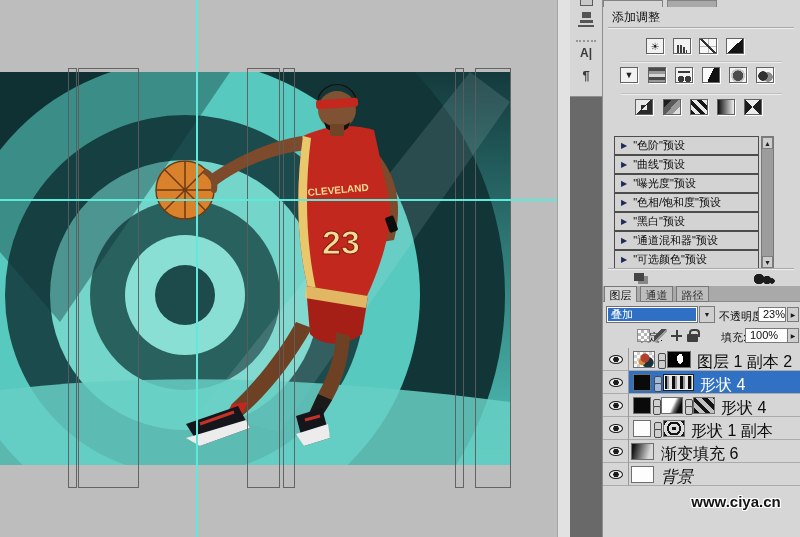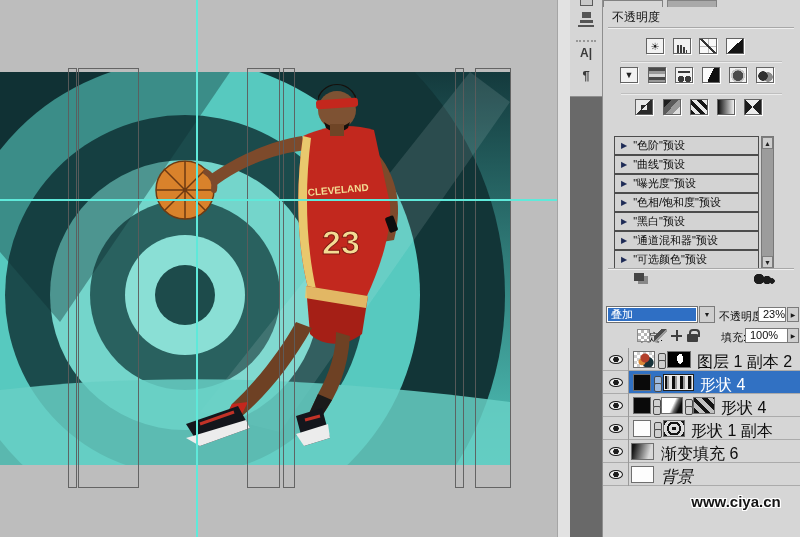--- a/index.html
+++ b/index.html
@@ -235,21 +235,21 @@
       <div id="ic-gripper"></div>
       <div class="dock-ic" id="ic-char">A|</div>
       <div class="dock-ic" id="ic-para">¶</div>
     </div>
   </div>
 
   <div id="panel">
 
     <div class="tabstub" id="stub1"></div>
     <div class="tabstub" id="stub2"></div>
-    <div id="adj-title">不透明度</div>
+    <div id="adj-title">添加调整</div>
     <div class="hline" id="adj-div1"></div>
 
     <div class="adj-ic r1" style="left:43px">
         <span>☀</span>
       </div>
     <div class="adj-ic r1 ic-levels" style="left:70px"></div>
     <div class="adj-ic r1 ic-curves" style="left:96px"></div>
     <div class="adj-ic r1 ic-exposure" style="left:123px"></div>
     <div class="sep" id="sep1"></div>
     <div class="adj-ic r2" style="left:17px">
@@ -298,20 +298,25 @@
 
     <div id="scrollbar">
       <div class="scroll-btn" id="scroll-up">▲</div>
       <div class="scroll-btn" id="scroll-down">▼</div>
     </div>
 
     <div class="hline" id="adj-footer-div"></div>
     <div id="ic-switchpanel"></div>
     <div id="ic-clipeyes"></div>
 
+    <div id="layers-tabrow">
+      <div class="ltab" id="ltab-layers">图层</div>
+      <div class="ltab" id="ltab-channels">通道</div>
+      <div class="ltab" id="ltab-paths">路径</div>
+    </div>
 
     <div id="blend-row">
       <div id="blend-field">
         <span id="blend-sel">叠加</span>
       </div>
       <div id="blend-dd">▼</div>
       <div class="fld-label" id="opacity-label">不透明度:</div>
       <div class="valbox" id="opacity-box">23%</div>
       <div class="spin" id="opacity-spin">▶</div>
     </div>

